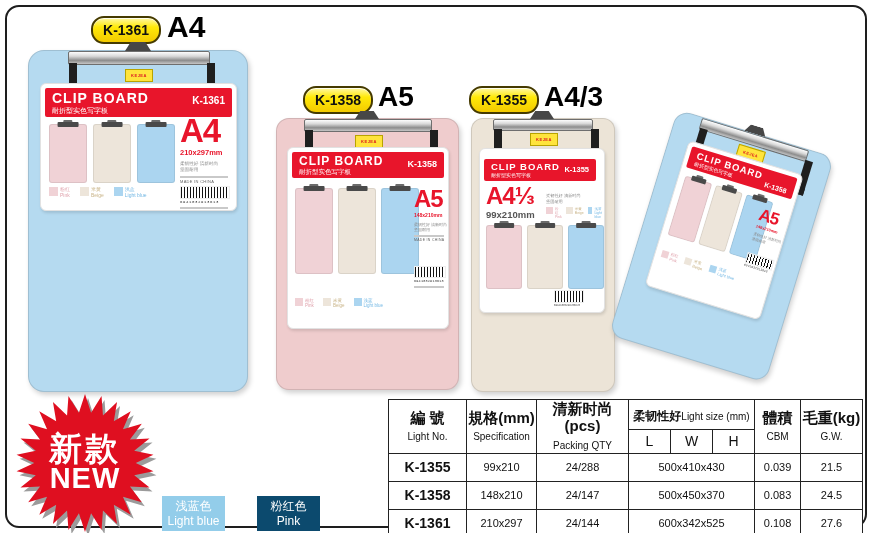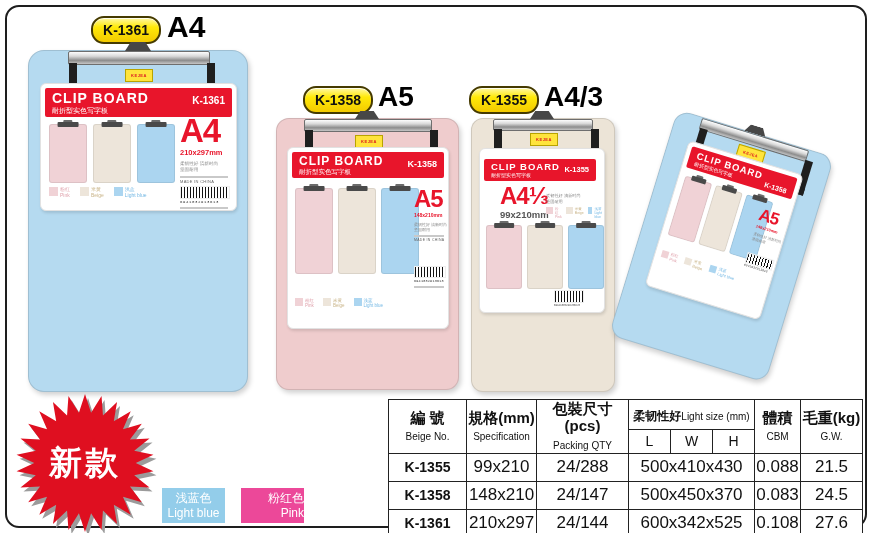--- a/index.html
+++ b/index.html
@@ -61,33 +61,33 @@
   .bnum{font-family:"Liberation Mono",monospace;color:#333;letter-spacing:.6px;margin-top:1px;}
 
   
   .star-wrap{position:absolute;}
   .star-text{position:absolute;inset:0;display:flex;flex-direction:column;align-items:center;
              justify-content:center;color:#fff;font-weight:bold;}
   .st1{font-size:33px;line-height:.95;letter-spacing:3px;}
   .st2{font-size:29px;line-height:1;letter-spacing:1px;}
 
   
-  .legend{position:absolute;display:flex;gap:16px;}
+  .legend{position:absolute;display:flex;gap:32px;margin-top:8px;}
   .leg-item{width:63px;height:35px;display:flex;flex-direction:column;align-items:center;
             justify-content:center;color:#fff;font-size:12px;line-height:1.2;}
 
   
   .spec-table{position:absolute;border-collapse:collapse;table-layout:fixed;background:#fff;}
   .spec-table th,.spec-table td{border:1px solid #222;text-align:center;vertical-align:middle;padding:0;}
   .h-cn{font-size:15px;font-weight:bold;line-height:1.15;}
   .h-cn.sm{font-size:12px;display:inline;}
   .h-en{font-size:10px;font-weight:normal;line-height:1.15;display:inline-block;}
   .h-lwh{font-size:14px;font-weight:normal;}
   .t-item{font-weight:bold;font-size:14px;}
-  .t-val{font-size:17px;margin-left:32px;}
+  .t-val{font-size:11px;margin-left:32px;}
 </style>
 </head>
 <body>
 
 <div class="page">
   <div class="frame"></div>
 
   <div class="pbadge" style="left:91px;top:16px;">K-1361</div>
   <div class="ptitle" style="left:167px;top:12px;font-size:30px;">A4</div>
 
@@ -220,21 +220,21 @@
     <div class="clip-arm arm-left" style="left:23px;top:21px;height:30px;"></div>
     <div class="clip-arm arm-right" style="left:103px;top:21px;height:30px;"></div>
     <div class="brand-chip" style="left:59px;top:25px;">KEJEA</div>
 
     <div class="plabel" style="left:8px;top:40px;width:124px;height:163px;">
       <div class="banner" style="left:4px;top:10px;width:112px;height:22px;">
         <div class="banner-title" style="font-size:9.5px;">CLIP BOARD</div>
         <div class="banner-sub" style="font-size:5px;">耐折型实色写字板</div>
         <div class="banner-code" style="font-size:7.5px;top:7px;">K-1355</div>
       </div>
-      <div class="abs" style="left:20px;top:36px;">
+      <div class="abs" style="left:6px;top:36px;">
         <div class="size-big" style="font-size:24px;">A4⅓</div>
         <div class="size-dims" style="font-size:9.5px;color:#555;">99x210mm</div>
       </div>
       <div class="feat abs" style="left:66px;top:40px;font-size:4.2px;line-height:5.5px;">
         <div>柔韧性好  清新时尚</div>
         <div>坚固耐用</div>
       </div>
       <div class="lsw-row" style="left:66px;top:58px;gap:4px;">
         <div class="lsw">
             <span class="sq" style="width: 7px; height: 7px; background: rgb(240, 210, 214);"></span>
@@ -324,55 +324,56 @@
       </div>
     </div>
   </div>
 
   <div class="star-wrap" style="left:14px;top:392px;width:142px;height:142px;">
     <svg width="142" height="142" viewBox="0 0 140 140" style="filter:drop-shadow(3px 4px 0 #9b9b9b);">
       <polygon id="star-poly" points="70.0,2.0 76.0,20.4 86.3,4.0 87.7,23.2 101.6,9.8 98.4,28.9 115.1,19.1 107.4,36.8 126.0,31.4 114.3,46.8 133.6,45.9 118.5,58.0 137.5,61.8 120.0,70.0 137.5,78.2 118.5,82.0 133.6,94.1 114.3,93.2 126.0,108.6 107.4,103.2 115.1,120.9 98.4,111.1 101.6,130.2 87.7,116.8 86.3,136.0 76.0,119.6 70.0,138.0 64.0,119.6 53.7,136.0 52.3,116.8 38.4,130.2 41.6,111.1 24.9,120.9 32.6,103.2 14.0,108.6 25.7,93.2 6.4,94.1 21.5,82.0 2.5,78.2 20.0,70.0 2.5,61.8 21.5,58.0 6.4,45.9 25.7,46.8 14.0,31.4 32.6,36.8 24.9,19.1 41.6,28.9 38.4,9.8 52.3,23.2 53.7,4.0 64.0,20.4" fill="#df0f20"></polygon>
     </svg>
     <div class="star-text">
       <div class="st1">新款</div>
+      <div class="st2">NEW</div>
     </div>
   </div>
 
   <div class="legend" style="left:162px;top:488px;">
     <div class="leg-item" style="background: rgb(147, 205, 234);">
       <div>浅蓝色</div>
         <div>Light blue</div>
     </div>
-    <div class="leg-item" style="background: #ec4899; align-items: flex-end;">
+    <div class="leg-item" style="background: #0c4a6e;">
       <div>粉红色</div>
         <div>Pink</div>
     </div>
   </div>
 
   <table class="spec-table" style="left:388px;top:399px;width:474px;">
     <colgroup>
       <col style="width:78px;">
         <col style="width:70px;">
         <col style="width:92px;">
       <col style="width:42px;">
         <col style="width:42px;">
         <col style="width:42px;">
       <col style="width:46px;">
         <col style="width:62px;">
     </colgroup>
     <tbody>
         <tr style="height:26px;">
       <th rowspan="2">
-        <div class="h-cn">編  號</div><div class="h-en">Beige No.</div>
+        <div class="h-cn">編  號</div><div class="h-en">Light No.</div>
       </th>
       <th rowspan="2">
         <div class="h-cn">規格(mm)</div><div class="h-en">Specification</div>
       </th>
       <th rowspan="2">
-        <div class="h-cn">包裝尺寸(pcs)</div><div class="h-en">Packing QTY</div>
+        <div class="h-cn">清新时尚(pcs)</div><div class="h-en">Packing QTY</div>
       </th>
       <th colspan="3">
         <span class="h-cn sm">柔韧性好</span><span class="h-en">Light size (mm)</span>
       </th>
       <th rowspan="2">
         <div class="h-cn">體積</div><div class="h-en">CBM</div>
       </th>
       <th rowspan="2">
         <div class="h-cn">毛重(kg)</div><div class="h-en">G.W.</div>
       </th>
@@ -380,21 +381,21 @@
     <tr style="height:20px;">
       <th class="h-lwh">L</th>
       <th class="h-lwh">W</th>
       <th class="h-lwh">H</th>
     </tr>
     <tr style="height:28px;">
       <td class="t-item">K-1355</td>
       <td class="t-val">99x210</td>
       <td class="t-val">24/288</td>
       <td class="t-val" colspan="3">500x410x430</td>
-      <td class="t-val">0.088</td>
+      <td class="t-val">0.039</td>
       <td class="t-val">21.5</td>
     </tr>
     <tr style="height:28px;">
       <td class="t-item">K-1358</td>
       <td class="t-val">148x210</td>
       <td class="t-val">24/147</td>
       <td class="t-val" colspan="3">500x450x370</td>
       <td class="t-val">0.083</td>
       <td class="t-val">24.5</td>
     </tr>

